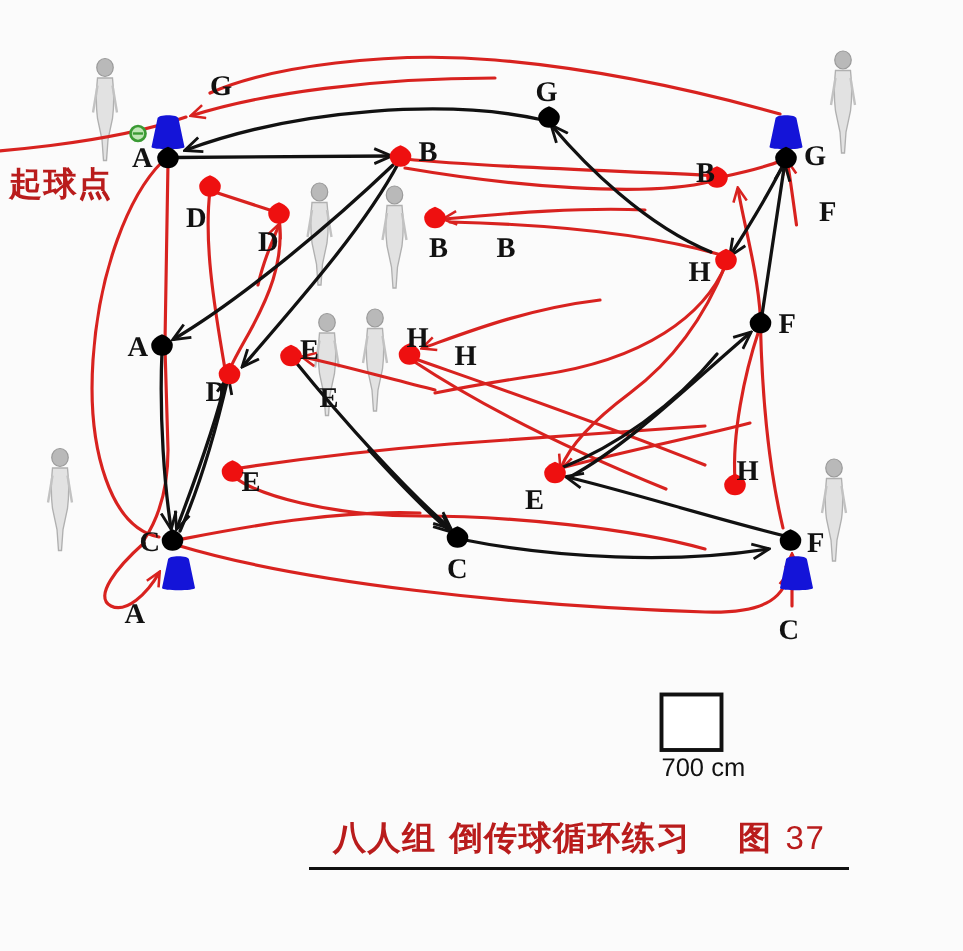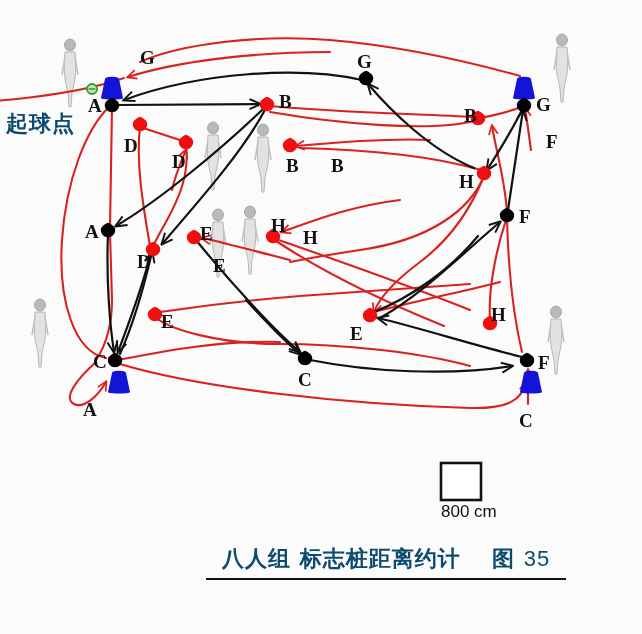--- a/index.html
+++ b/index.html
@@ -2,21 +2,21 @@
 <html><head>
 <meta charset="utf-8">
 <style>
   html,body{margin:0;padding:0;background:#fff;}
   body{width:642px;height:634px;font-family:"Liberation Serif",serif;}
   #stage{position:relative;width:642px;height:634px;background:#fbfbfb;overflow:hidden;}
   svg.layer{position:absolute;left:0;top:0;width:642px;height:634px;}
   .lbl{position:absolute;font-family:"Liberation Serif",serif;font-weight:700;color:#111;
        line-height:1;white-space:nowrap;}
   .node-lbl{font-size:19px;}
-  .cn{font-family:"DejaVu Sans",sans-serif;font-weight:700;color:#0c4a6e;}
+  .cn{font-family:"DejaVu Sans",sans-serif;font-weight:700;color:#b91c1c;}
   #start-label{left:6px;top:113px;font-size:22px;letter-spacing:1px;}
   #legend-dist{left:250px;top:498px;font-size:19px;border-bottom:2px solid #111;padding-bottom:1px;}
   #legend-val{left:441px;top:503px;font-size:17px;font-family:"Liberation Sans",sans-serif;font-weight:500;}
   #caption{left:222px;top:548px;font-size:22px;letter-spacing:1px;}
   #caption .fig{font-family:"Liberation Sans",sans-serif;font-weight:500;}
   #caption-rule{position:absolute;left:206px;top:578px;width:360px;height:0;border-bottom:2px solid #111;}
 </style>
 </head>
 <body>
 
@@ -272,23 +272,23 @@
       <div class="lbl node-lbl" style="left: 519px; top: 411px;">C</div>
     </div>
 
   <div class="lbl cn" id="start-label">起球点</div>
 
   <svg class="layer">
     <rect x="441" y="463" width="40" height="37" fill="#fff" stroke="#111" stroke-width="2.6"></rect>
   </svg>
 
 
-  <div class="lbl" id="legend-val">800 cm</div>
+  <div class="lbl" id="legend-val">700 cm</div>
 
   <div class="lbl cn" id="caption">
-    <span>八人组 标志桩距离约计</span>
+    <span>八人组 倒传球循环练习</span>
     <span style="display:inline-block;width:14px"></span>
     <span>图</span>
-    <span class="fig">35</span>
+    <span class="fig">37</span>
   </div>
   <div id="caption-rule"></div>
 
 </div>
 
 </body></html>

